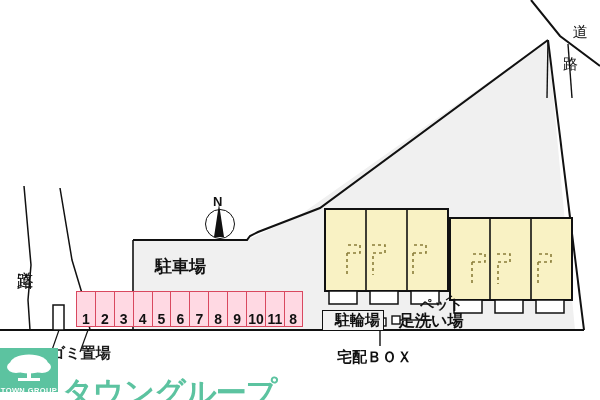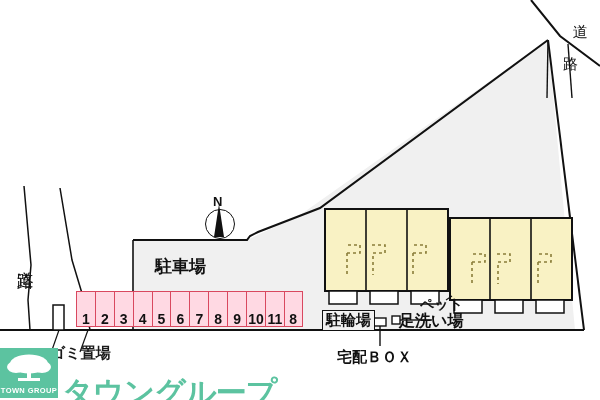--- a/index.html
+++ b/index.html
@@ -11,21 +11,21 @@
   .vert{writing-mode:vertical-rl;text-orientation:upright;}
 
   
   #road-left-label{left:16px;top:258px;font-size:17px;letter-spacing:1px;}
   #road-top-label{left:556px;top:8px;font-size:15px;}
   #road-top-label .c2{display:block;margin-left:7px;margin-top:1px;}
 
   
   #parking-label{left:155px;top:258px;font-size:17px;font-weight:600;}
   #bicycle-label{left:322px;top:310px;font-size:15px;font-weight:700;
-     border:1.6px solid #111;padding:1px 3px 2px 3px;background:#f2f2f2;}
+     border:1.6px solid #111;padding:1px 3px 2px 12px;background:#f2f2f2;}
   #pet-label{left:420px;top:297px;font-size:14px;font-weight:600;}
   #pet-label2{left:399px;top:313px;font-size:16px;font-weight:600;}
   #delivery-label{left:337px;top:349px;font-size:15px;font-weight:600;}
   #garbage-label{left:50px;top:345px;font-size:15px;font-weight:700;color:#1a1a1a;}
 
   
   #compass{position:absolute;left:204px;top:196px;width:32px;height:48px;}
   #compass .n{position:absolute;left:9px;top:-2px;font-size:13px;font-weight:700;color:#111;}
   #compass .ring{position:absolute;left:1px;top:13px;width:28px;height:28px;
      border:1.6px solid #111;border-radius:50%;background:#fff;}
@@ -37,21 +37,21 @@
   #stalls{position:absolute;left:76px;top:291px;height:36px;display:flex;}
   .stall{width:18.9px;height:36px;background:#ffd9e3;
      border:1px solid #d9485f;border-right:none;box-sizing:border-box;
      position:relative;}
   .stall:last-child{border-right:1px solid #d9485f;}
   .stall .num{position:absolute;left:0;right:0;bottom:-1px;text-align:center;
      font-size:14px;font-weight:700;color:#111;font-family:"Liberation Sans",sans-serif;}
 
   
   #footer{position:absolute;left:0;top:348px;width:600px;height:52px;}
-  #logo-box{position:absolute;left:0;top:0;width:58px;height:50px;background:#5cc3a0;}
+  #logo-box{position:absolute;left:0;top:0;width:58px;height:44px;background:#5cc3a0;}
   #logo-tree{position:absolute;left:6px;top:3px;}
   #logo-caption{position:absolute;left:0;top:38px;width:58px;text-align:center;
      color:#ffffff;font-size:7.5px;font-weight:700;letter-spacing:.4px;}
   #brand-tag{position:absolute;left:108px;top:-2px;font-size:11px;color:#5cc3a0;
      letter-spacing:.5px;}
   #brand-name{position:absolute;left:62px;top:24px;font-size:31px;color:#5cc3a0;
      font-weight:700;letter-spacing:-1px;}
 </style>
 </head>
 <body>

